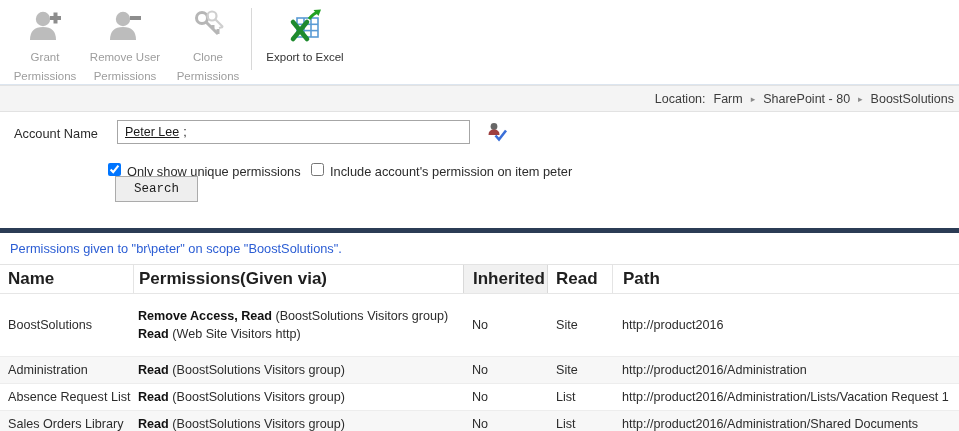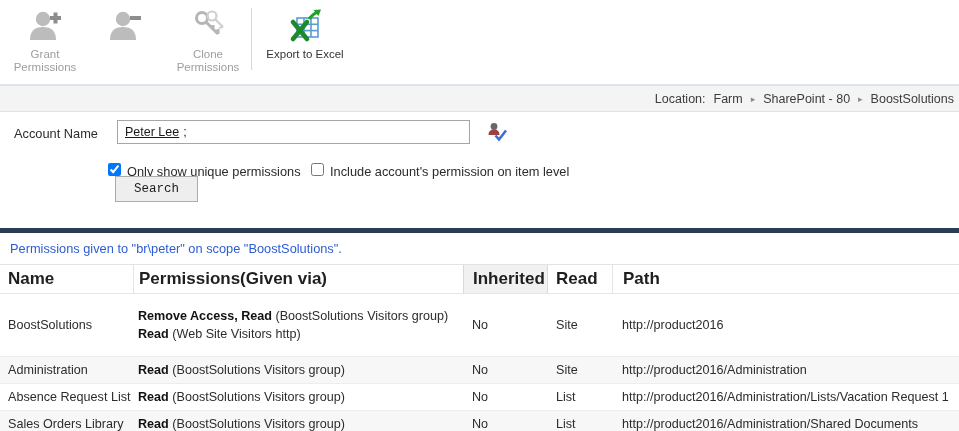--- a/index.html
+++ b/index.html
@@ -5,21 +5,21 @@
   * { margin:0; padding:0; box-sizing:border-box; }
   html,body { width:959px; height:431px; background:#fff; overflow:hidden;
               font-family:"Liberation Sans", sans-serif; color:#333; position:relative; }
 
   
   .ribbon { position:absolute; top:0; left:0; width:959px; height:85px;
             background:#fff; border-bottom:1px solid #dce5ef;
             display:flex; align-items:flex-start; padding-left:8px; }
   .rbtn { display:flex; flex-direction:column; align-items:center; padding-top:7px; cursor:default; }
   .rbtn .icon-box { height:38px; display:flex; align-items:center; justify-content:center; }
-  .rbtn .rlabel { margin-top:3px; font-size:11.5px; line-height:13px; text-align:center; }
+  .rbtn .rlabel { margin-top:3px; font-size:11.5px; line-height:19px; text-align:center; }
   .rbtn.disabled .rlabel { color:#9d9d9d; }
   .rbtn.enabled  .rlabel { color:#333; }
   .rbtn-grant  { width:74px; }
   .rbtn-remove { width:86px; }
   .rbtn-clone  { width:80px; }
   .rbtn-export { width:100px; }
   .ribbon-sep { width:1px; height:62px; background:#d8d8d8; margin:8px 3px 0 3px; }
 
   
   .location-bar { position:absolute; top:85px; left:0; width:959px; height:27px;
@@ -92,20 +92,21 @@
   </div>
 
   <div class="rbtn rbtn-remove disabled">
     <div class="icon-box">
       <svg width="38" height="38" viewBox="0 0 38 38">
         <circle cx="17" cy="12" r="7.2" fill="#bcbcbc"></circle>
         <path d="M4 33 q0 -13 13 -13 q13 0 13 13 z" fill="#bcbcbc"></path>
         <rect x="24" y="9" width="11" height="4" fill="#8d8d8d"></rect>
       </svg>
     </div>
+    <div class="rlabel">Remove User Permissions</div>
   </div>
 
   <div class="rbtn rbtn-clone disabled">
     <div class="icon-box">
       <svg width="38" height="38" viewBox="0 0 38 38">
         <g stroke="#b6b6b6" stroke-width="3" fill="none">
           <circle cx="13" cy="11" r="5.5"></circle>
           <path d="M17 15 L29 27 M29 27 l0 -5 M24 22 l0 -4"></path>
         </g>
         <g stroke="#cfcfcf" stroke-width="2.2" fill="none">
@@ -161,21 +162,21 @@
     <circle cx="8" cy="5.5" r="3.4" fill="#676767"></circle>
     <path d="M2.5 14 q0 -5.5 5.5 -5.5 q5.5 0 5.5 5.5 z" fill="#9e4040"></path>
     <path d="M9.5 14.5 l3.5 4 l7 -9" stroke="#3a6fd8" stroke-width="2.6" fill="none"></path>
   </svg>
 </div>
 
 <input type="checkbox" class="chk1" checked="checked" style="">
 <label class="chk1-label">Only show unique permissions</label>
 
 <input type="checkbox" class="chk2" style="">
-<label class="chk2-label">Include account's permission on item level</label>
+<label class="chk2-label">Include account's permission on item peter</label>
 
 <button class="search-btn">Search</button>
 
 <div class="navy-bar"></div>
 <div class="result-msg">Permissions given to "br\peter" on scope "BoostSolutions".</div>
 
 <div class="results-table">
 
   <div class="trow thead">
     <div class="hc hc-name">Name</div>

